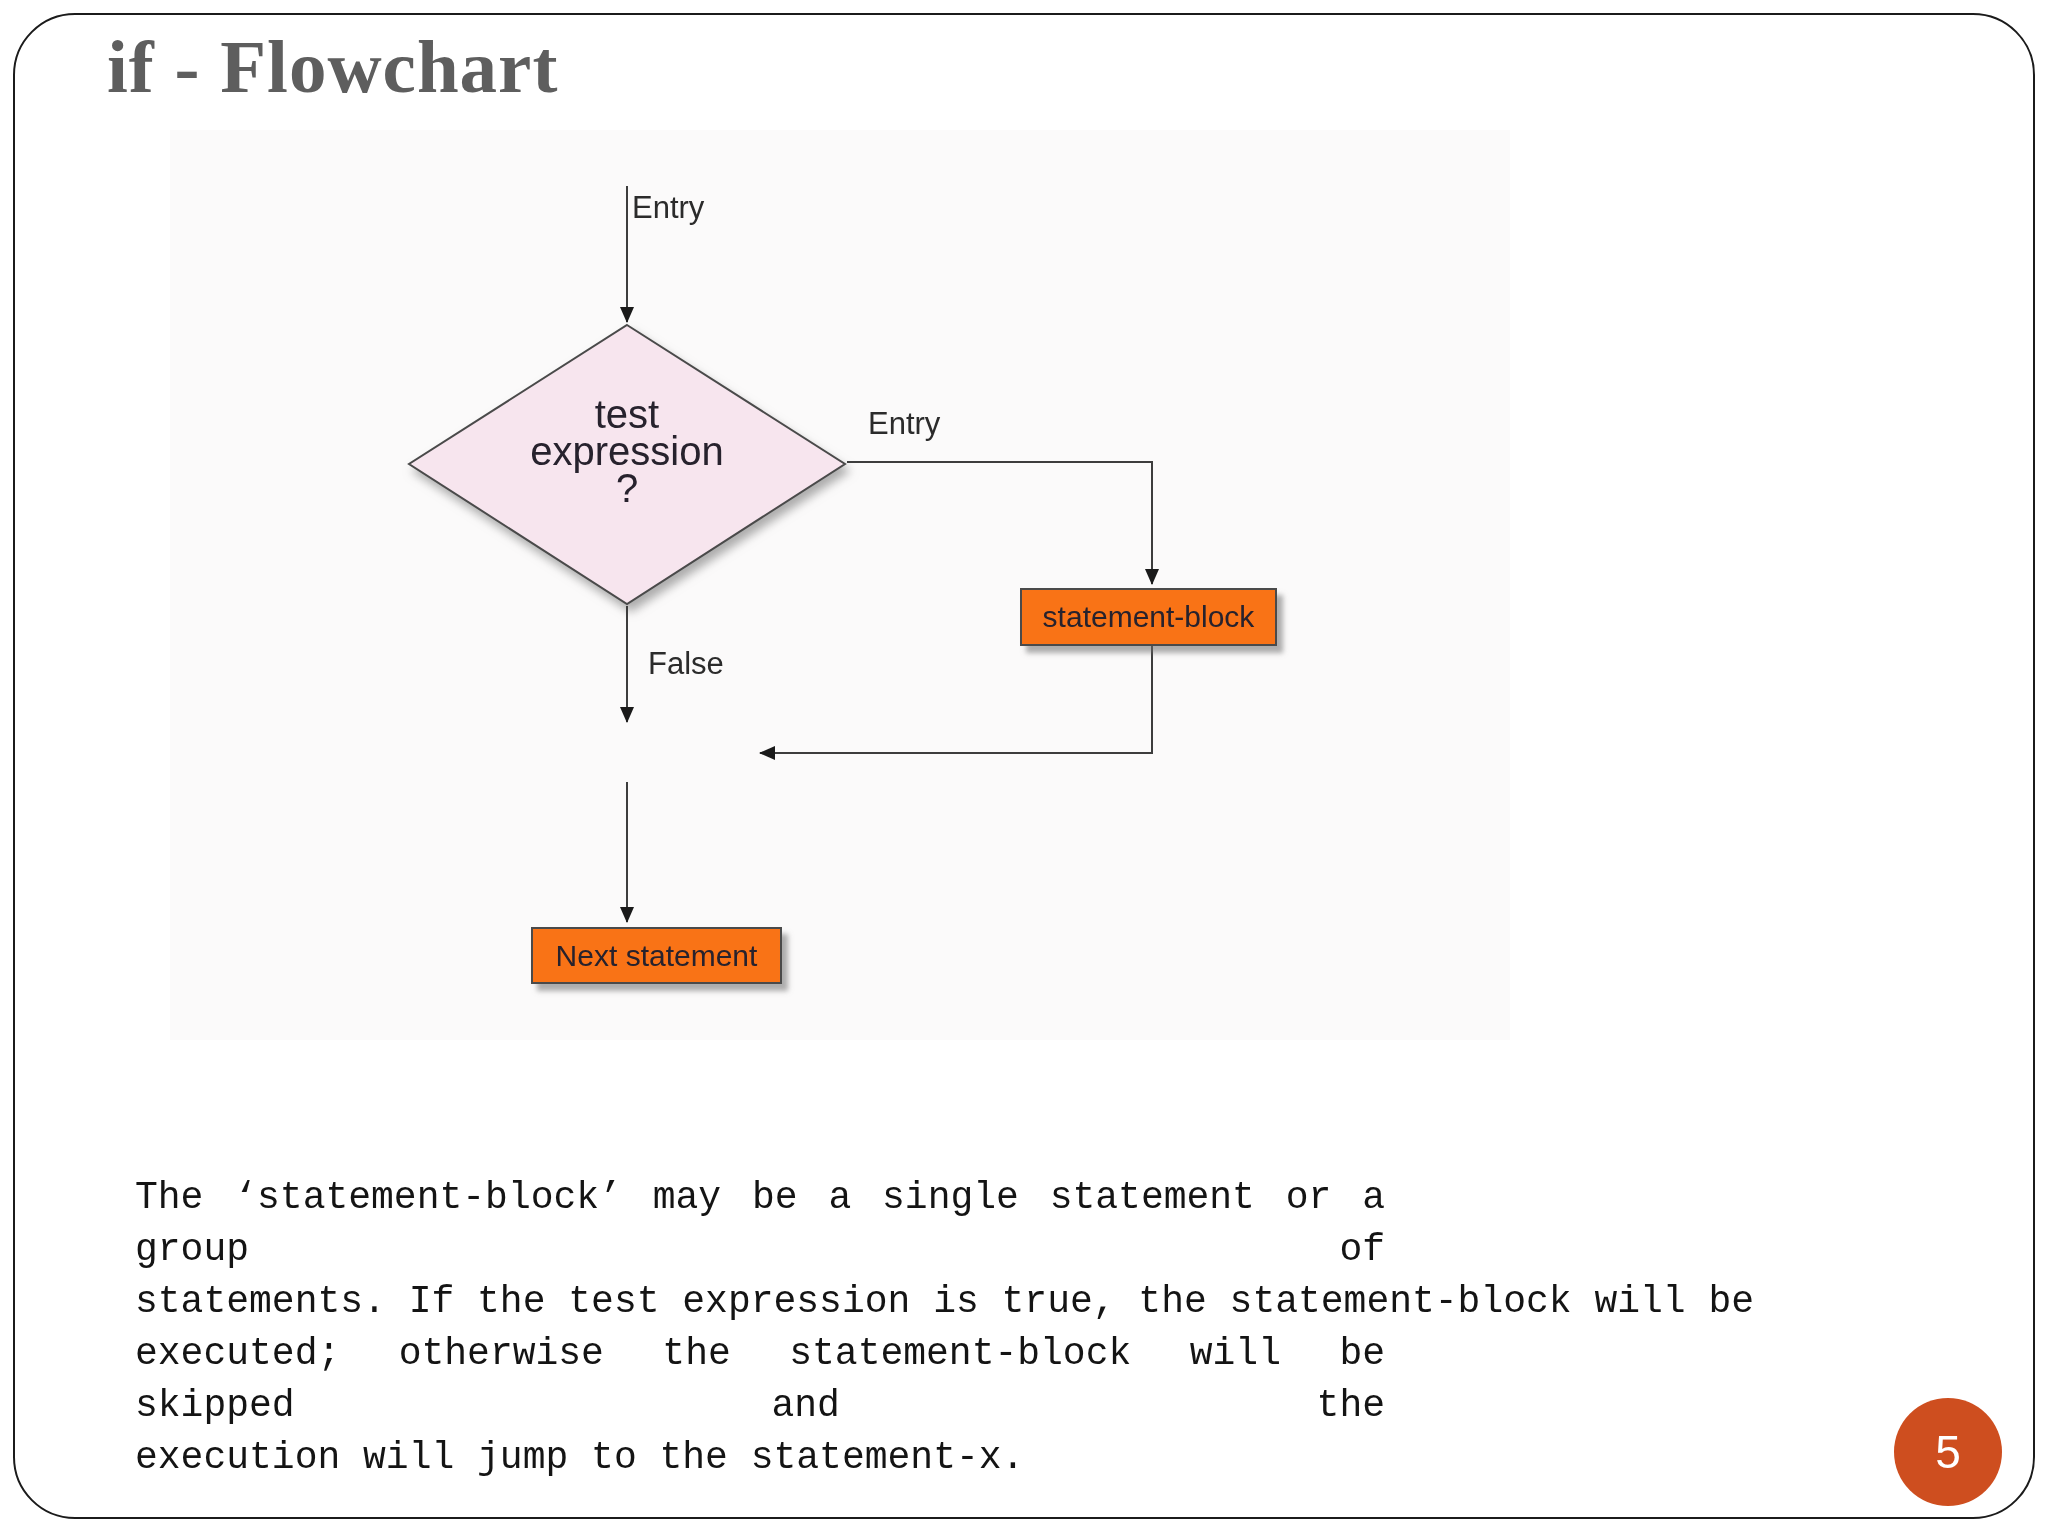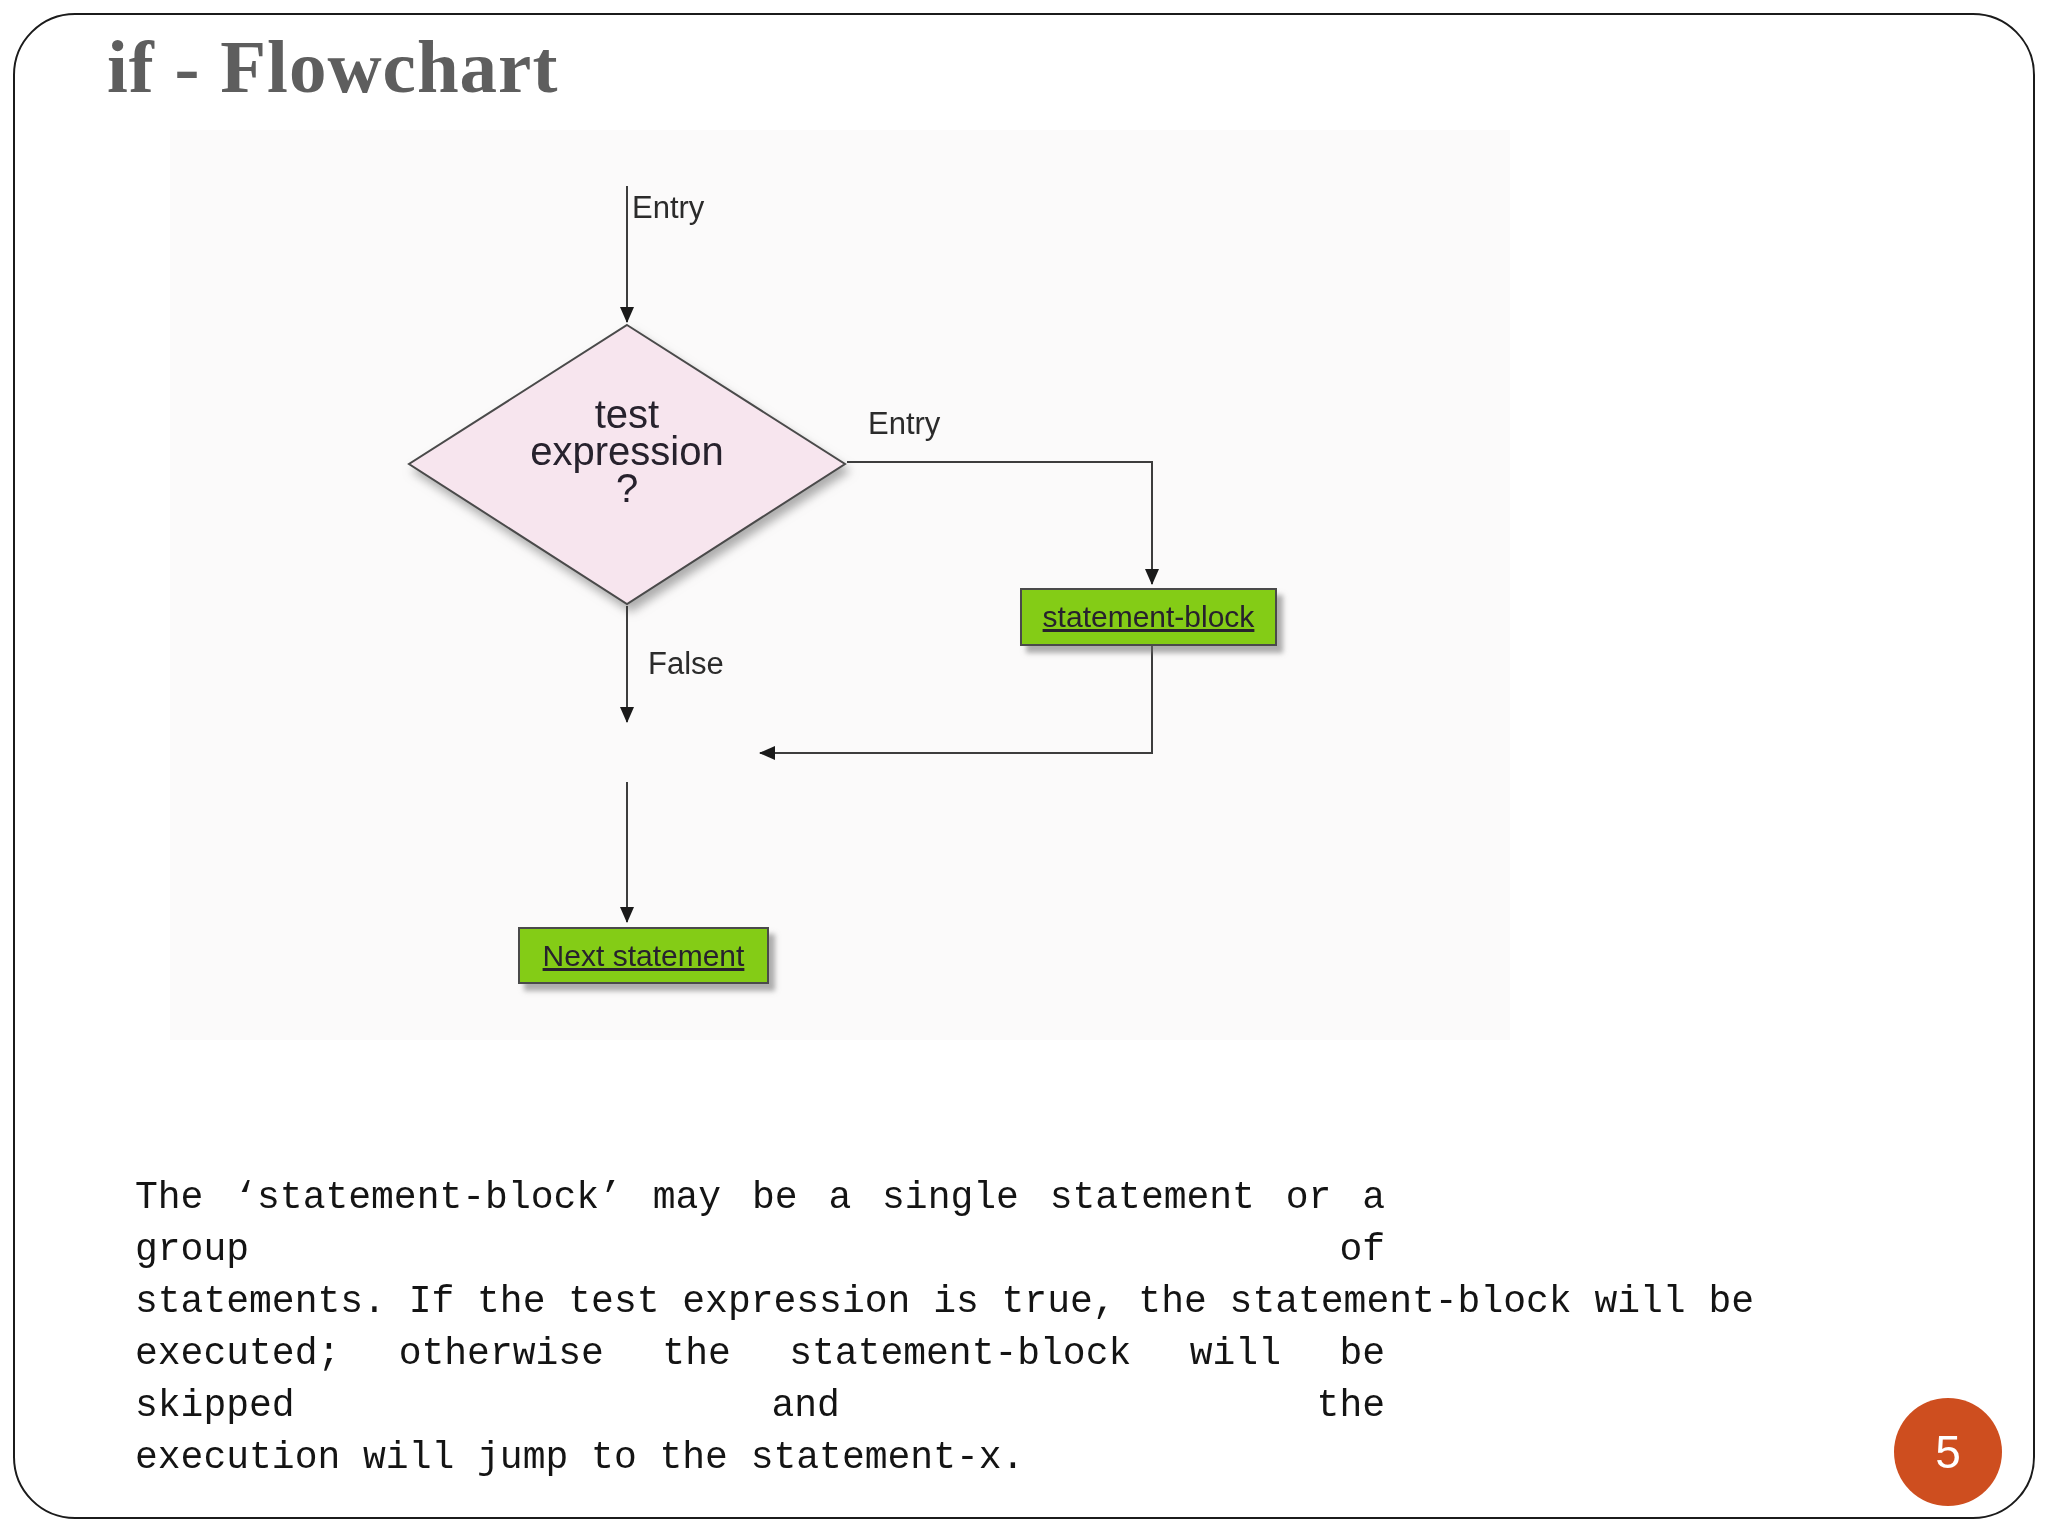--- a/index.html
+++ b/index.html
@@ -65,34 +65,33 @@
     left: 512px; top: 396px;
     width: 230px;
     text-align: center;
     font-size: 40px;
     line-height: 37px;
     color: #27222d;
     white-space: pre-line;
   }
   .flow-box {
     position: absolute;
-    background: #84cc16;
+    background: #f97316;
     border: 2px solid #4a4a4a;
     box-shadow: 6px 7px 5px rgba(110,110,110,0.55);
     display: flex;
     align-items: center;
     justify-content: center;
     font-size: 30px;
     color: #27222d;
     white-space: nowrap;
-    text-decoration: underline;
   }
   .box-statement-block { left: 1020px; top: 588px; width: 253px; height: 54px; }
   .box-statement-x    { left: 507px;  top: 727px; width: 245px; height: 53px; }
-  .box-next-statement { left: 518px;  top: 927px; width: 247px; height: 53px; }
+  .box-next-statement { left: 531px;  top: 927px; width: 247px; height: 53px; }
   .body-paragraph {
     position: absolute;
     left: 135px; top: 1172px;
     width: 1250px;
     font-family: Liberation Mono, monospace;
     font-size: 38px;
     line-height: 52px;
     color: #141414;
   }
   .body-paragraph .line { white-space: nowrap; }

